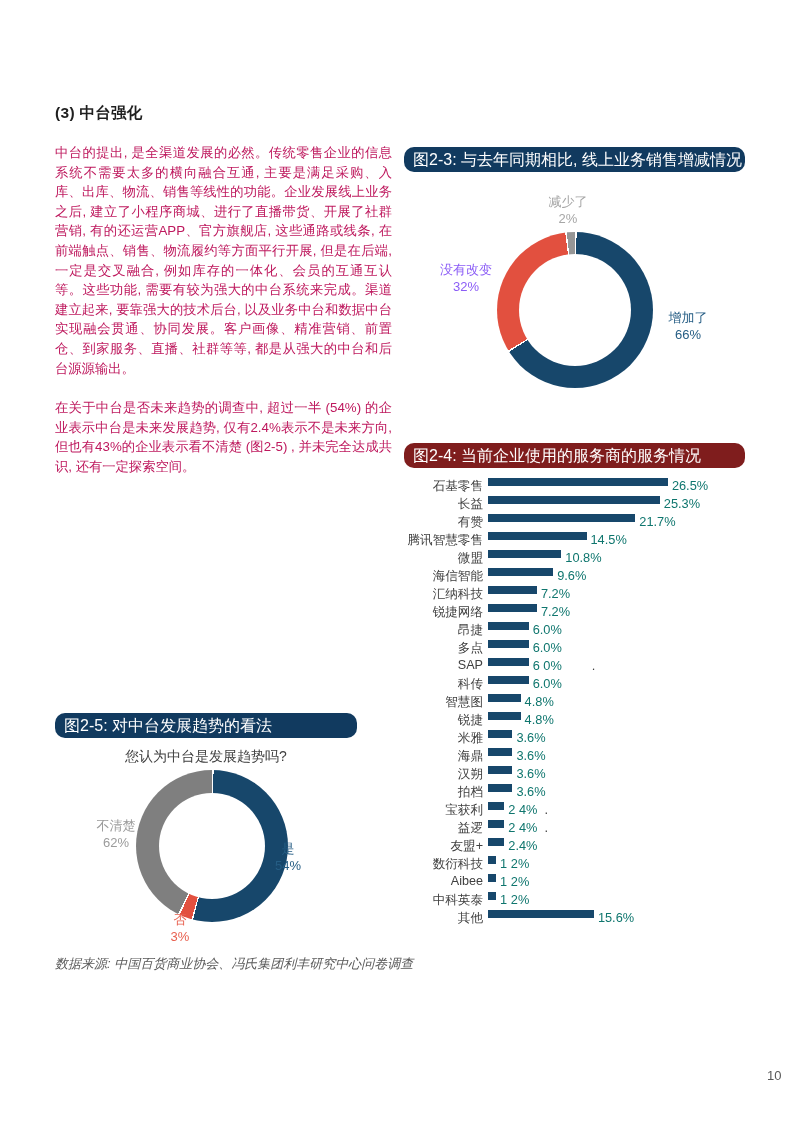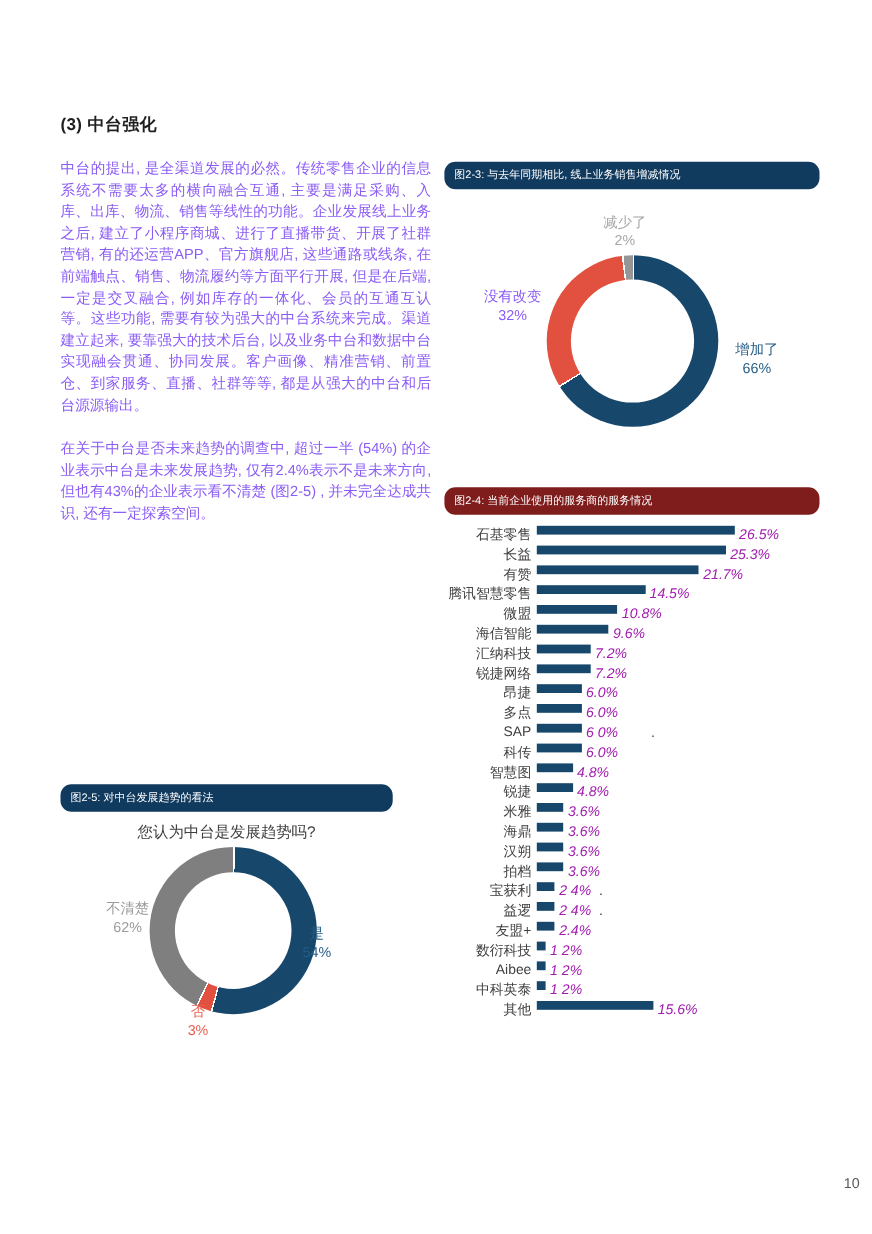--- a/index.html
+++ b/index.html
@@ -11,29 +11,29 @@
     overflow:hidden;
     outline:1px solid #e3e3e3;
   }
   .heading{
     position:absolute;left:55px;top:103px;
     font-size:15.5px;font-weight:700;color:#1f1f1f;
     letter-spacing:.3px;
   }
   .article{
     position:absolute;left:55px;top:143px;width:337px;
-    font-size:13.3px;line-height:19.6px;color:#8b5cf6;
+    font-size:13.3px;line-height:19.6px;color:#be185d;
     text-align:justify;
   }
   .article p{margin:0 0 20px 0;}
 
   .figure{position:absolute;}
   .fig-header{
     height:25px;line-height:25px;
-    color:#ffffff;font-size:10px;
+    color:#ffffff;font-size:16px;
     padding-left:9px;box-sizing:border-box;
     white-space:nowrap;overflow:hidden;border-radius:10px;
   }
   #fig23{left:404px;top:147px;width:341px;height:250px;}
   #fig24{left:404px;top:443px;width:380px;height:500px;}
   #fig25{left:55px;top:713px;width:302px;height:250px;}
 
   
   .donut{position:absolute;border-radius:50%;}
   .donut .hole{position:absolute;background:#ffffff;border-radius:50%;}
@@ -62,21 +62,21 @@
   }
 
   
   .bar-rows{position:absolute;left:0;top:35px;width:100%;}
   .bar-row{display:flex;align-items:flex-start;height:18px;}
   .bar-cat{
     width:79px;flex:none;text-align:right;
     font-size:12.6px;color:#404040;white-space:nowrap;
   }
   .bar-rect{flex:none;height:8px;margin-left:5px;}
-  .bar-val{margin-left:4px;font-size:12.8px;color:#a21caf;white-space:pre;font-style:italic;}
+  .bar-val{margin-left:4px;font-size:12.8px;color:#0f766e;white-space:pre;}
   .stray-dot{font-size:12.8px;color:#404040;}
   .dot-near{margin-left:7px;}
   .dot-far{margin-left:30px;}
 
   .source-note{
     position:absolute;left:55px;top:955px;
     font-size:13px;font-style:italic;color:#595959;white-space:nowrap;
   }
   .page-number{
     position:absolute;left:767px;top:1068px;
@@ -261,15 +261,16 @@
     <div class="donut-label l25-yes" style="color: rgb(37, 93, 132);">
       <div>是</div>
       <div>54%</div>
     </div>
     <div class="donut-label l25-no" style="color: rgb(232, 96, 79);">
       <div>否</div>
       <div>3%</div>
     </div>
   </div>
 
+  <div class="source-note">数据来源: 中国百货商业协会、冯氏集团利丰研究中心问卷调查</div>
   <div class="page-number">10</div>
 
 </div>
 
 </body></html>

